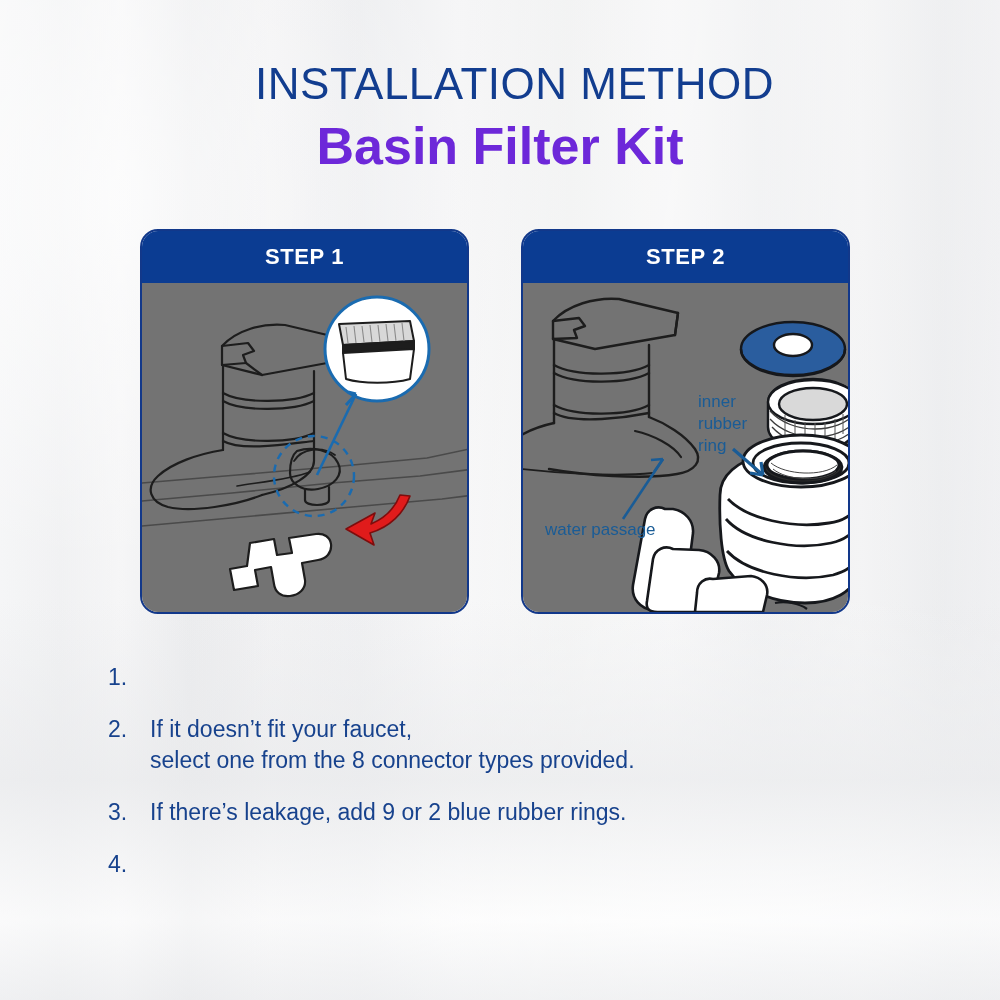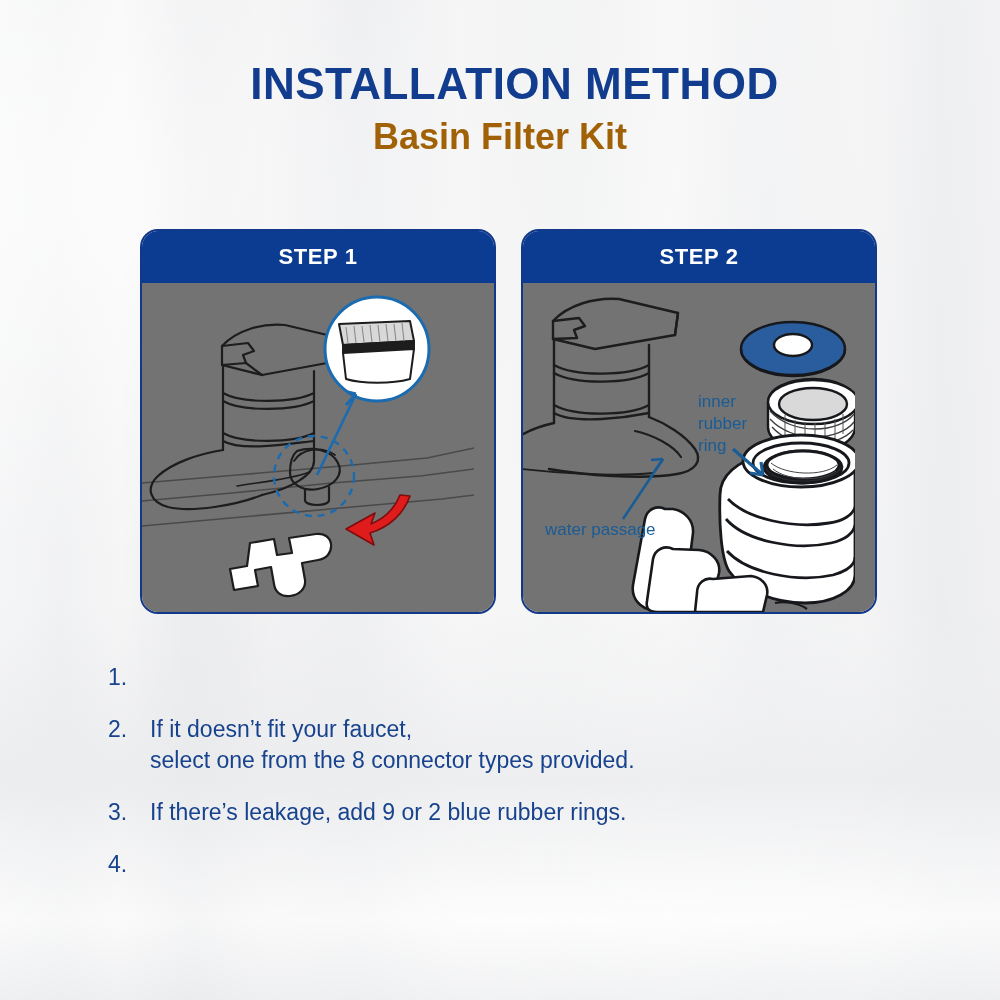--- a/index.html
+++ b/index.html
@@ -46,39 +46,39 @@
   
   .title-block {
     position: absolute;
     top: 58px;
     left: 0;
     width: 1000px;
     text-align: center;
   }
   .title-main {
     font-size: 44px;
-    font-weight: bold;
+    font-weight: normal;
     color: #123d8f;
     letter-spacing: 0.5px;
     line-height: 1.18;
     margin-left: 29px;
   }
   .title-sub {
-    font-size: 36px;
+    font-size: 52px;
     font-weight: bold;
-    color: #a16207;
+    color: #6d28d9;
     line-height: 1.25;
     margin-top: 4px;
   }
 
   
   .panel {
     position: absolute;
     top: 229px;
-    width: 356px;
+    width: 329px;
     height: 385px;
     border: 2px solid #12388a;
     border-radius: 18px;
     background: #ffffff;
     overflow: hidden;
     box-sizing: border-box;
   }
   #panel-step-1 { left: 140px; }
   #panel-step-2 { left: 521px; }
 

